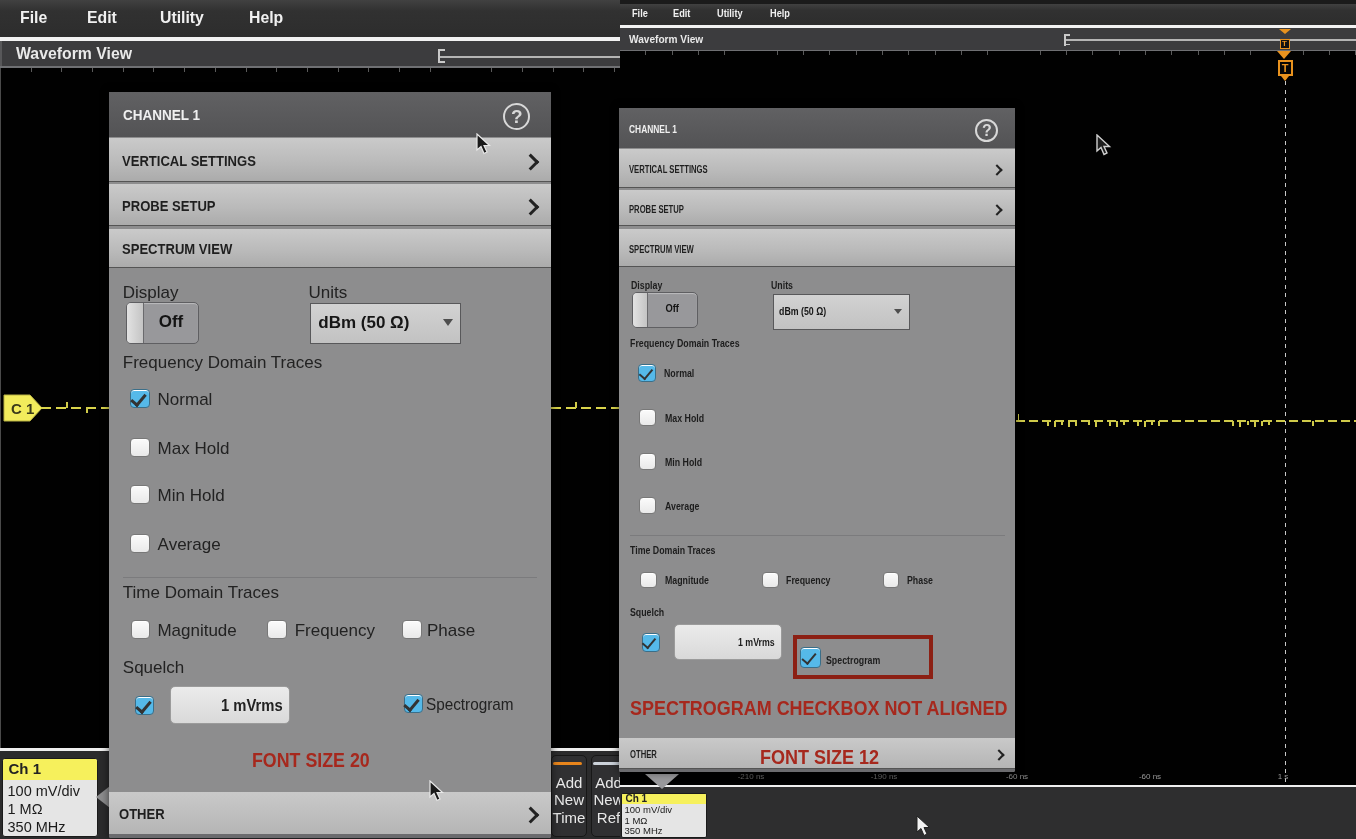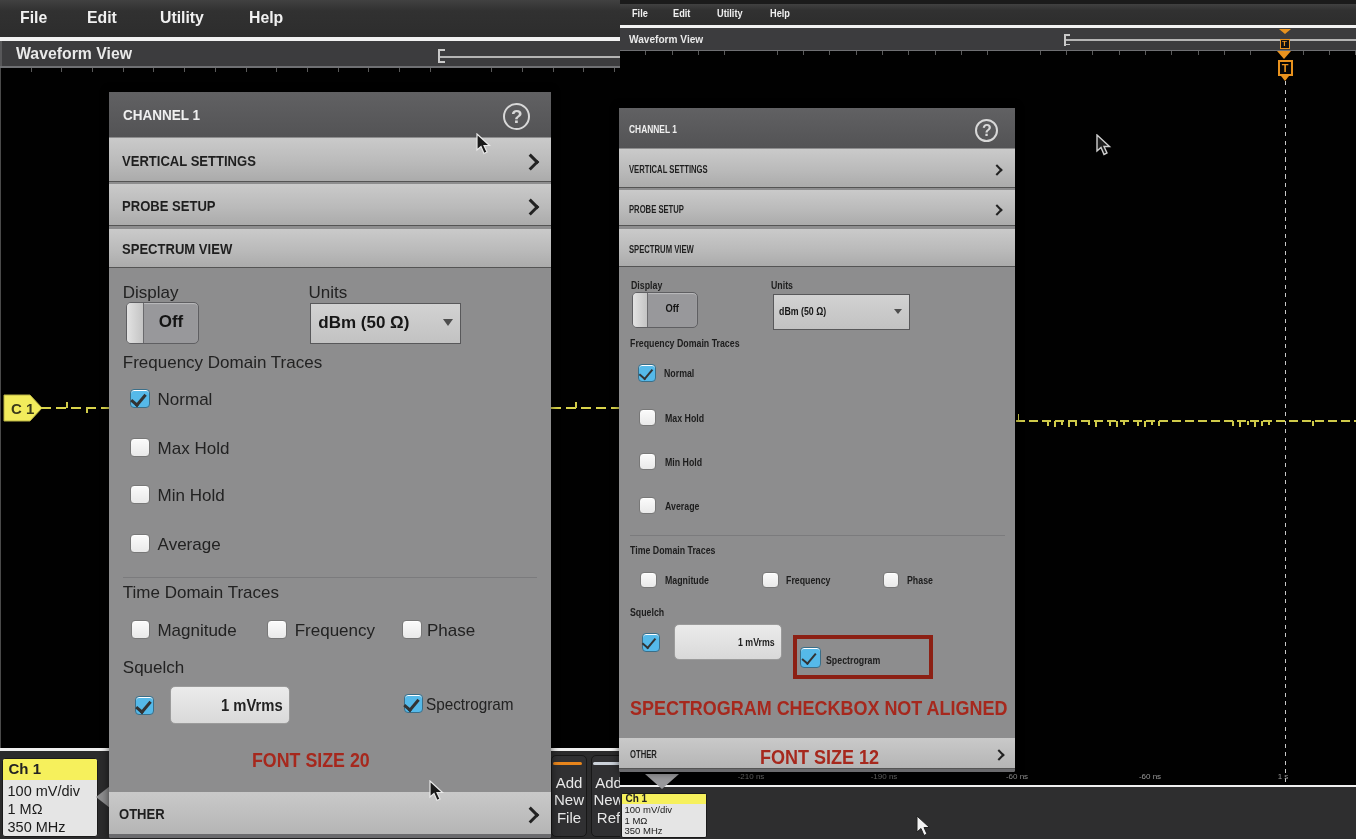--- a/index.html
+++ b/index.html
@@ -108,21 +108,21 @@
 
     <div class="abs" style="left:1.5px;top:758px;width:94px;height:77px;background:#e5e5e5;border-radius:3px;border:1px solid #1a1a1a;overflow:hidden;">
       <div style="background:#f6f05c;height:20px;padding:1px 0 0 6px;font-size:15px;font-weight:bold;color:#222;">Ch 1</div>
       <div style="padding:2px 0 0 5px;font-size:14.5px;color:#1b1b1b;line-height:18.2px;">100 mV/div<br>1 MΩ<br>350 MHz</div>
     </div>
 
     <div class="abs" style="left:95.5px;top:786px;width:0;height:0;border-top:11.5px solid transparent;border-bottom:11.5px solid transparent;border-right:14.5px solid #8d8d8e;"></div>
 
     <div class="abs" style="left:551px;top:754.5px;width:34px;height:80px;background:#303032;border-radius:5px;border:1px solid #171717;">
       <div style="position:absolute;left:1px;top:6px;width:29px;height:3.5px;background:#e8851c;border-radius:2px;"></div>
-      <div style="position:absolute;left:0;top:18px;width:34px;text-align:center;color:#e8e8e8;font-size:15px;line-height:17.5px;">Add New File</div>
+      <div style="position:absolute;left:0;top:18px;width:34px;text-align:center;color:#e8e8e8;font-size:15px;line-height:17.5px;">Add New Time</div>
     </div>
     <div class="abs" style="left:590.5px;top:754.5px;width:34px;height:80px;background:#303032;border-radius:5px;border:1px solid #171717;">
       <div style="position:absolute;left:1px;top:6px;width:29px;height:3.5px;background:#ccd2da;border-radius:2px;"></div>
       <div style="position:absolute;left:0;top:18px;width:34px;text-align:center;color:#e8e8e8;font-size:15px;line-height:17.5px;">Add New Ref</div>
     </div>
   </div>
 
   <div class="dlg" id="ldlg" style="left:109.3px;top:91.8px;width:442px;height:746px;">
     <div class="hdr" style="top:0;height:45.7px;"></div>
     <div class="hdrtxt" style="left:13.5px;top:14px;font-size:15px;">CHANNEL 1</div>

